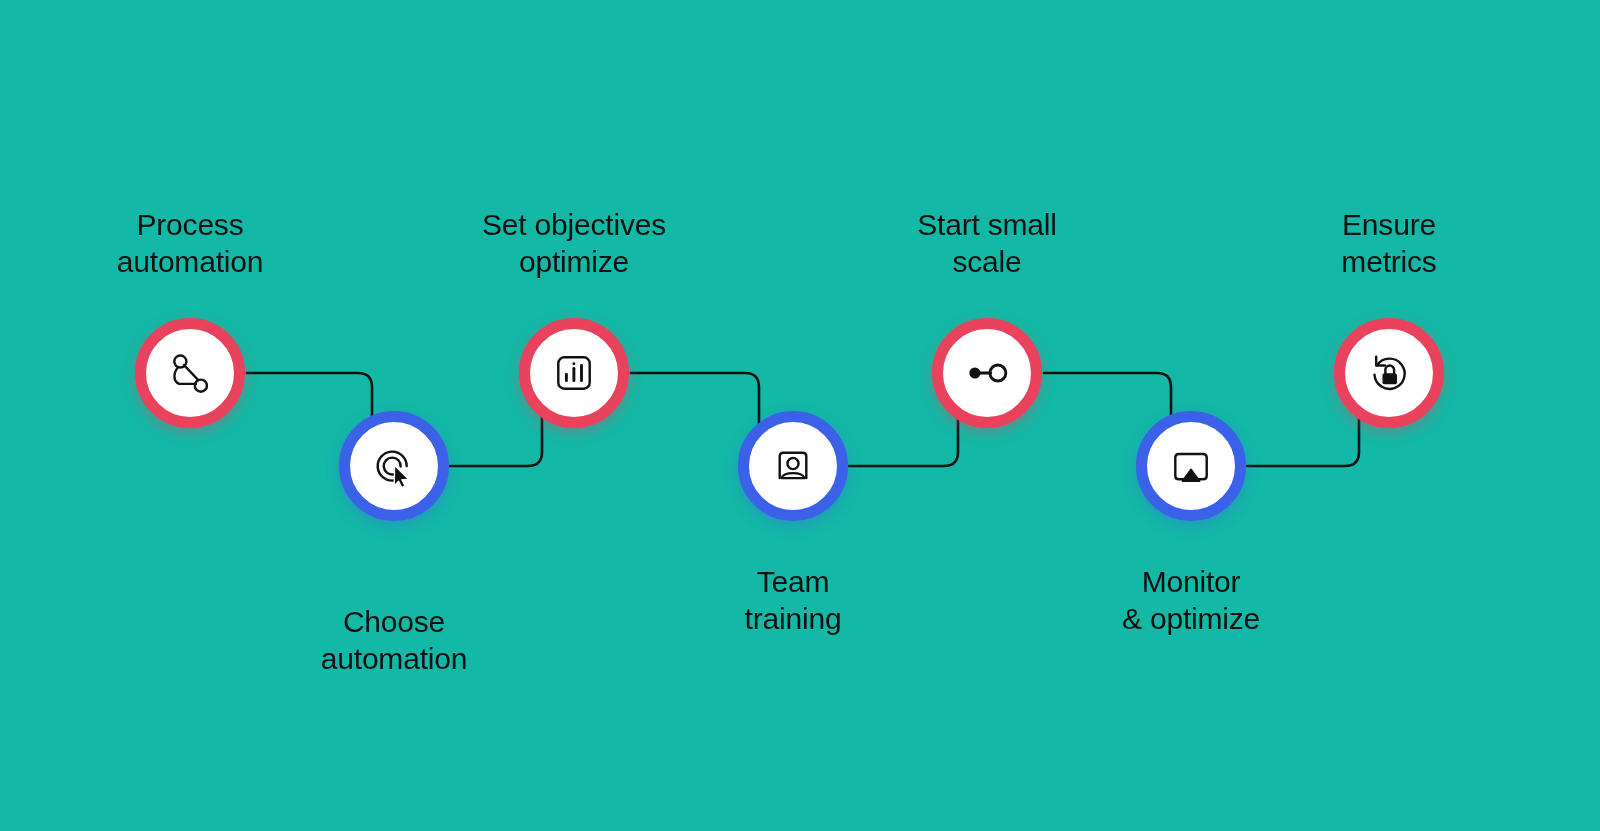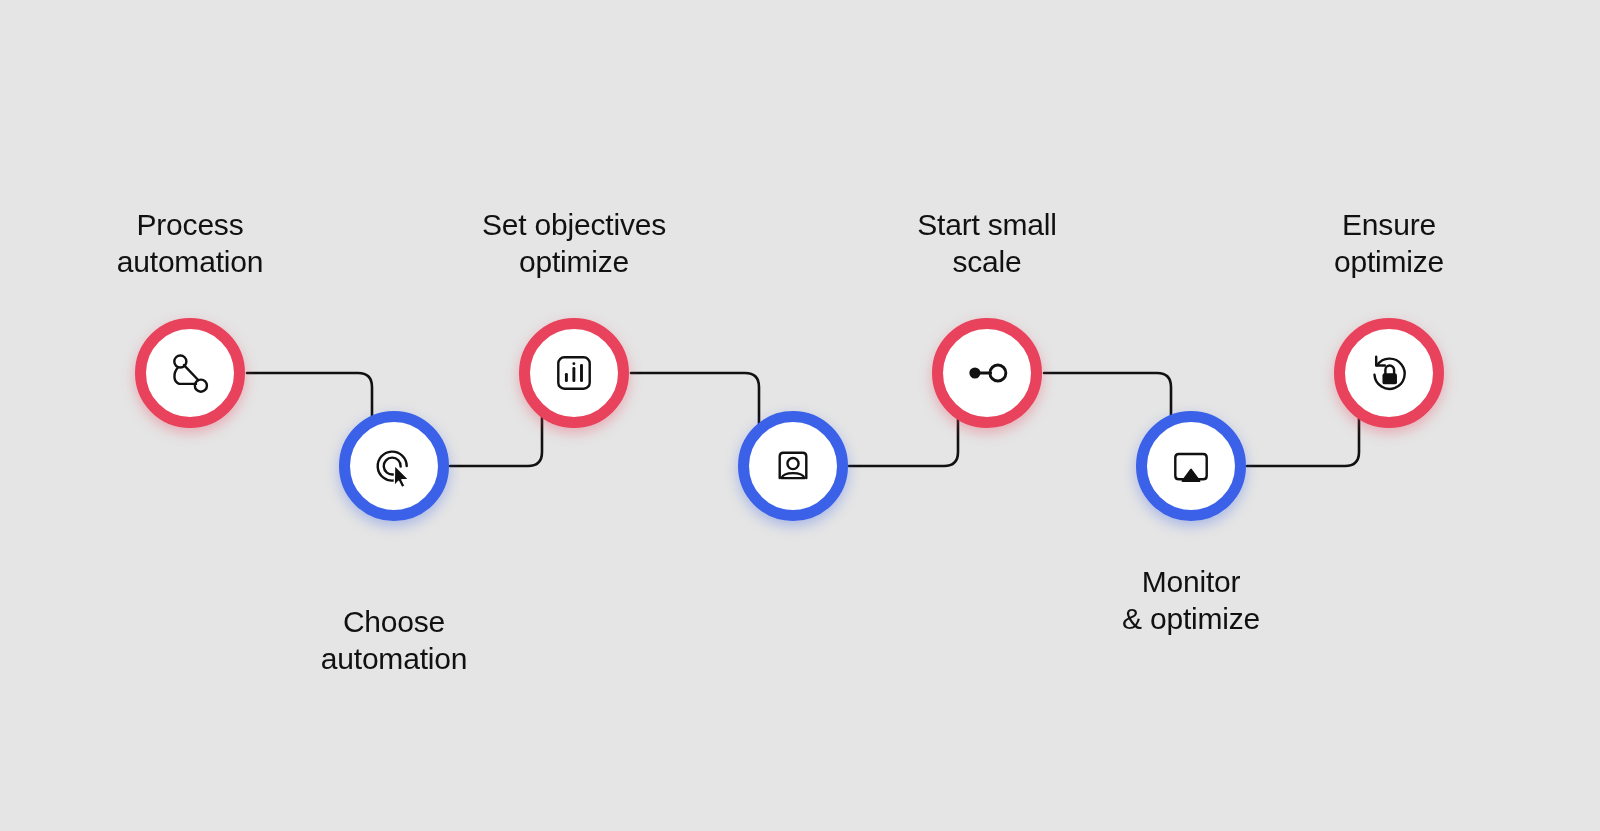--- a/index.html
+++ b/index.html
@@ -7,21 +7,21 @@
     padding: 0;
     background: #ffffff;
   }
   body {
     font-family: "Liberation Sans", sans-serif;
   }
   #canvas {
     position: relative;
     width: 1600px;
     height: 831px;
-    background: #e5e5e5;
+    background: #14b8a6;
     overflow: hidden;
   }
   
   #connectors {
     position: absolute;
     left: 0;
     top: 0;
     width: 1600px;
     height: 831px;
     pointer-events: none;
@@ -79,29 +79,31 @@
 
   <div class="label" style="left:90px; top:207px; width:200px;">Process
 automation</div>
 
   <div class="label" style="left:294px; top:564px; width:200px;margin-top:40px;">Choose
 automation</div>
 
   <div class="label" style="left:454px; top:207px; width:240px;">Set objectives
 optimize</div>
 
+  <div class="label" style="left:693px; top:564px; width:200px;">Team
+training</div>
 
   <div class="label" style="left:887px; top:207px; width:200px;">Start small
 scale</div>
 
   <div class="label" style="left:1091px; top:564px; width:200px;">Monitor
 &amp; optimize</div>
 
   <div class="label" style="left:1289px; top:207px; width:200px;">Ensure
-optimize</div>
+metrics</div>
 
   <div class="node red" style="left:135px; top:318px; width:110px; height:110px;">
     <svg class="glyph" viewBox="0 0 48 48" fill="none" xmlns="http://www.w3.org/2000/svg">
       <circle cx="16" cy="14.5" r="5" stroke="#111111" stroke-width="2"></circle>
       <circle cx="33" cy="34.5" r="5" stroke="#111111" stroke-width="2"></circle>
       <path d="M14 19.5 C 10 24, 10 31, 15 33 L 29 33" stroke="#111111" stroke-width="2" stroke-linecap="round" fill="none"></path>
       <path d="M19 17.5 L 31 30" stroke="#111111" stroke-width="2" stroke-linecap="round"></path>
     </svg>
   </div>
 

